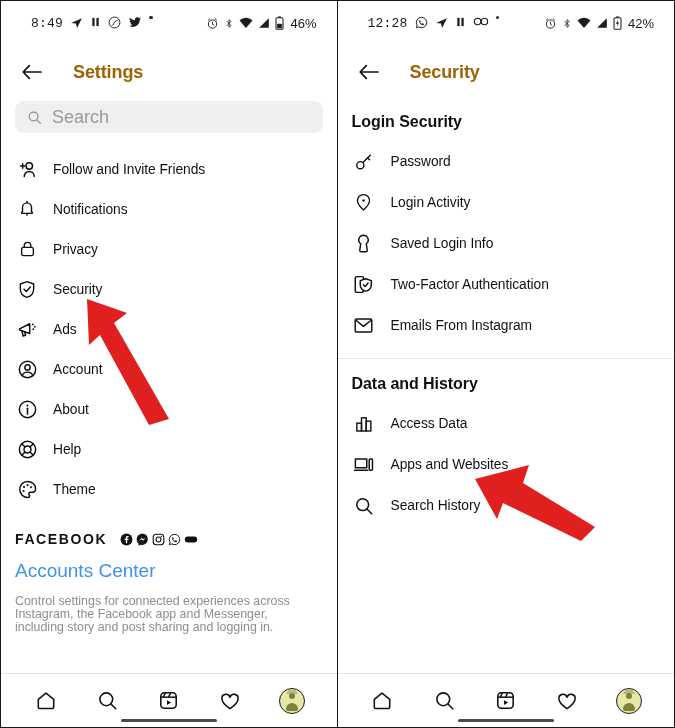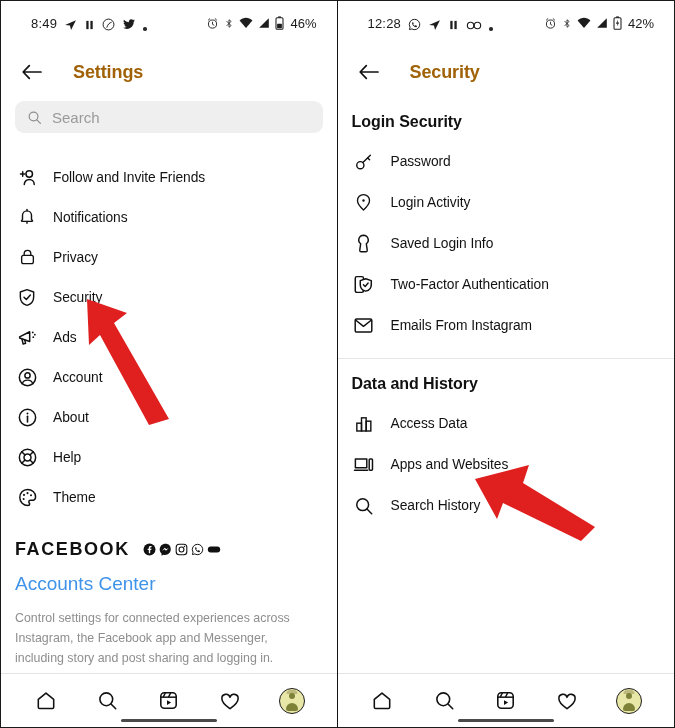--- a/index.html
+++ b/index.html
@@ -27,21 +27,21 @@
   .panel.left{border-right:1.5px solid #111;}
 
   
   .statusbar{
     height:44px;min-height:44px;
     display:flex;align-items:center;
     padding:0 14px 0 14px;
     font-size:12.5px;color:#1d1d1d;
     box-sizing:border-box;
   }
-  .sb-left{display:flex;align-items:flex-end;gap:7px;flex:0 0 auto;padding-left:16px;}
+  .sb-left{display:flex;align-items:flex-start;gap:7px;flex:0 0 auto;padding-left:16px;font-family:Liberation Mono, monospace;}
   .sb-time{font-size:13px;font-weight:400;color:#1b1b1b;letter-spacing:.2px;}
   .sb-spacer{flex:1 1 auto;}
   .sb-right{display:flex;align-items:center;gap:5px;padding-right:6px;justify-content:center;}
   .sb-pct{font-size:13px;color:#1b1b1b;margin-left:1px;}
   .sb-ic{display:inline-flex;align-items:center;justify-content:center;}
   .sb-dot{width:3.5px;height:3.5px;border-radius:50%;background:#2a2a2a;display:inline-block;}
 
   
   .header{
     height:54px;min-height:54px;
@@ -57,24 +57,24 @@
     margin-left:24px;letter-spacing:-0.1px;
   }
 
   
   .search-wrap{padding:2px 14px 0 14px;}
   .search-box{
     height:32px;border-radius:9px;background:#efefef;
     display:flex;align-items:center;padding:0 12px;gap:10px;
     cursor:text;
   }
-  .search-ph{font-size:15px;color:#9a9a9a;}
-
-  
-  .list{padding-top:16px;margin-top:8px;}
+  .search-ph{font-size:18px;color:#9a9a9a;}
+
+  
+  .list{padding-top:16px;}
   .row{
     display:flex;align-items:center;
     height:40px;padding:0 14px;box-sizing:border-box;
     cursor:pointer;
   }
   .row .ic{
     width:24px;min-width:24px;height:24px;
     display:flex;align-items:center;justify-content:center;flex:0 0 auto;
   }
   .row .lbl{
@@ -89,29 +89,29 @@
   .section-title{
     font-size:16px;font-weight:700;color:#111;
     padding:14px 14px 10px 14px;letter-spacing:-0.05px;
   }
   .divider{height:1px;background:#e6e6e6;margin:12px 0 2px 0;}
 
   
   .fb-block{padding:22px 14px 0 14px;}
   .fb-row{display:flex;align-items:center;gap:7px;}
   .fb-word{
-    font-size:18px;font-weight:700;color:#111;letter-spacing:1.6px;
+    font-size:14px;font-weight:700;color:#111;letter-spacing:1.6px;
   }
   .fb-icons{display:flex;align-items:center;gap:3px;margin-left:6px;}
   .acct-center{
     display:block;margin-top:13px;
     font-size:19px;color:#3f93e8;text-decoration:none;cursor:pointer;
   }
   .fb-desc{
-    margin-top:13px;font-size:12.4px;line-height:20px;color:#8e8e8e;
+    margin-top:13px;font-size:12.4px;line-height:13px;color:#8e8e8e;
     max-width:300px;
   }
 
   
   .spacer-flex{flex:1 1 auto;}
   .bottomnav{
     height:54px;min-height:54px;
     border-top:1px solid #e4e4e4;
     display:flex;align-items:center;justify-content:space-around;
     padding:0 14px;box-sizing:border-box;position:relative;

